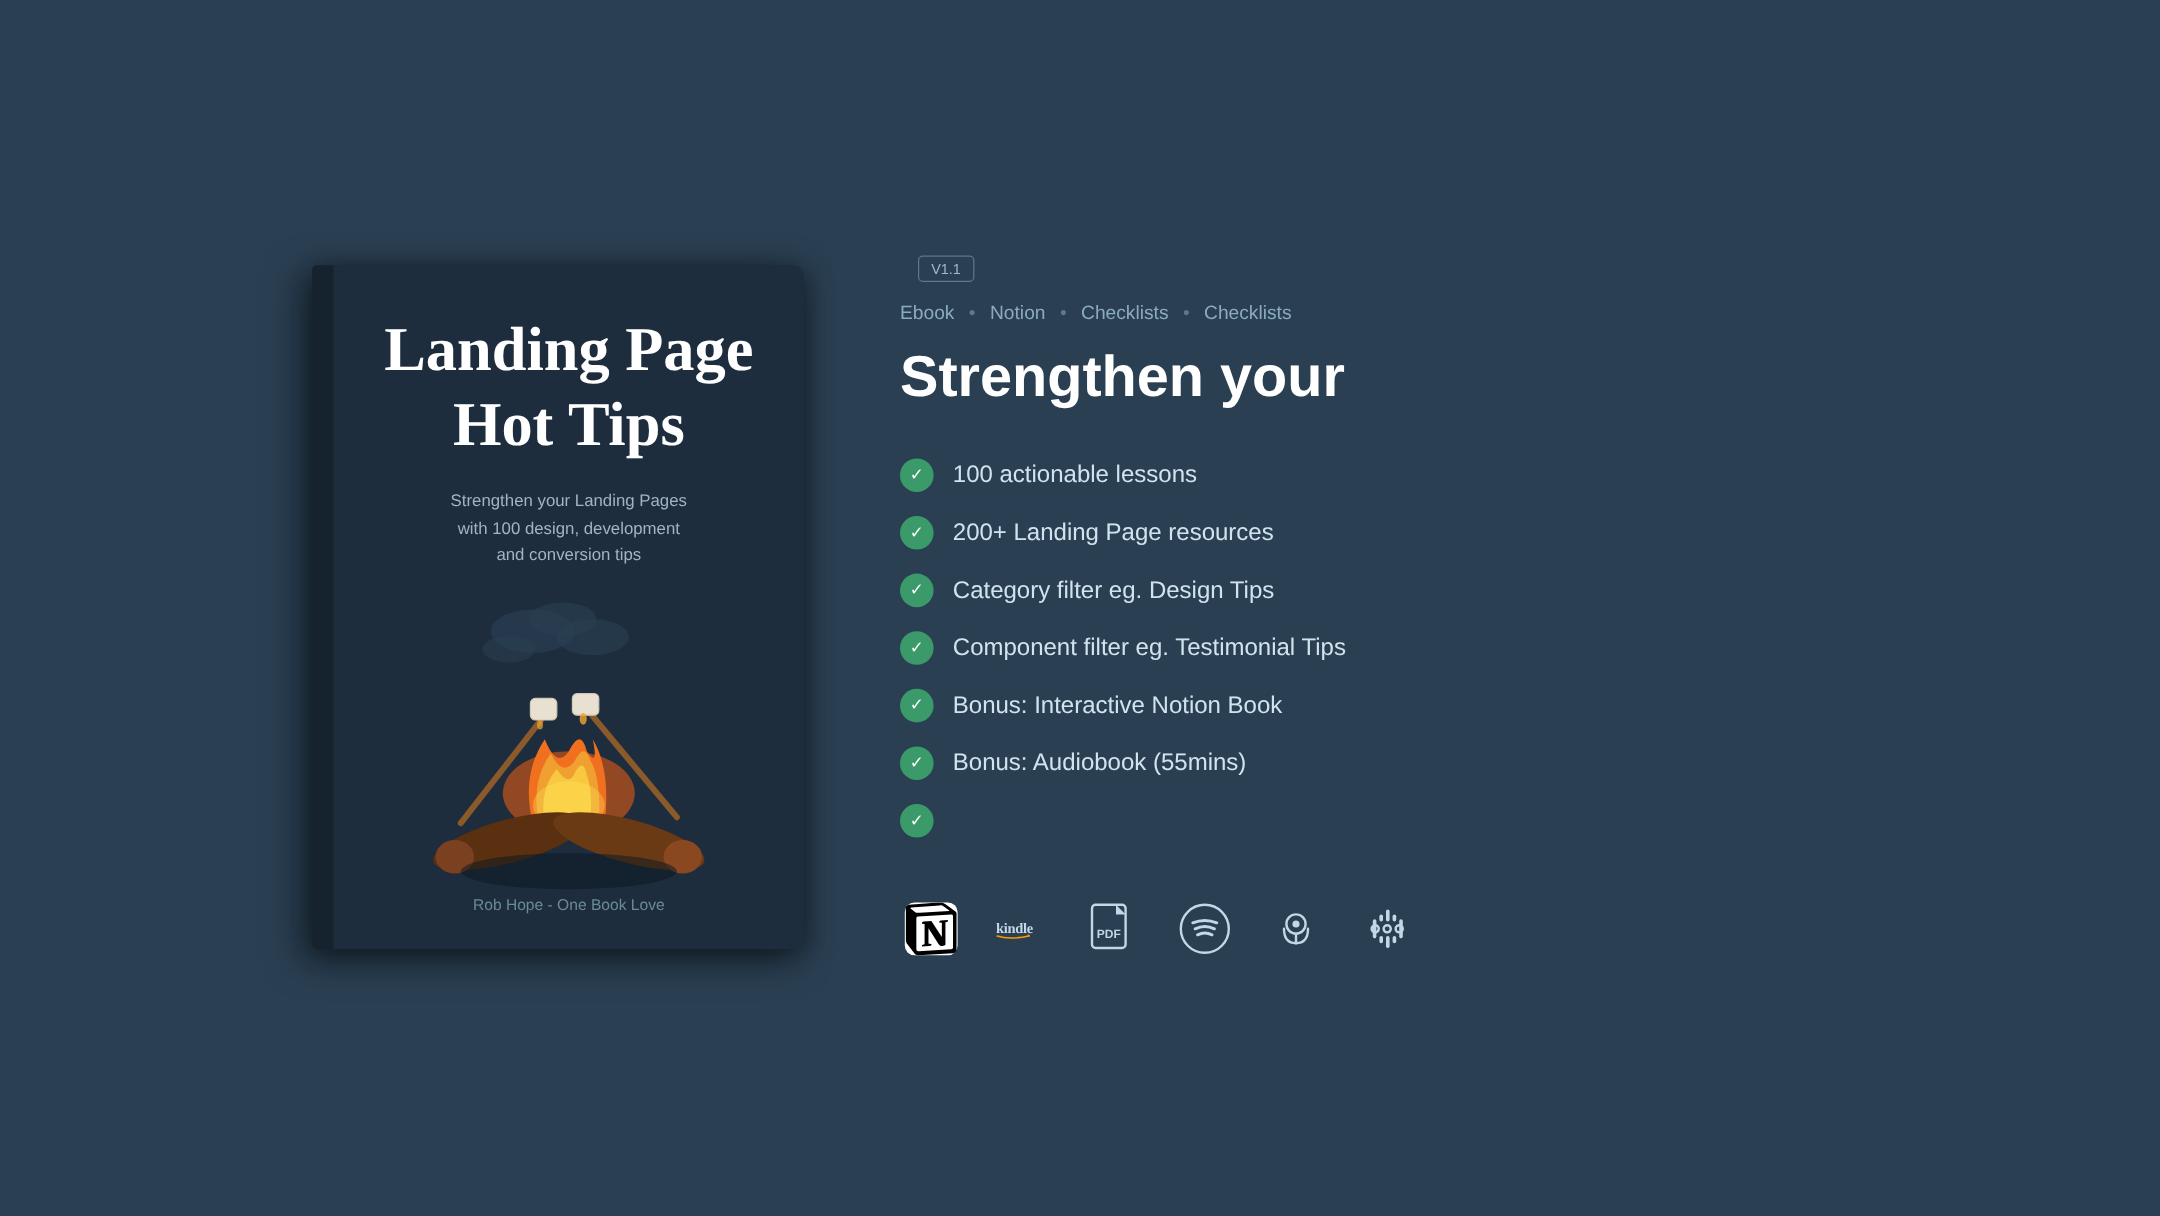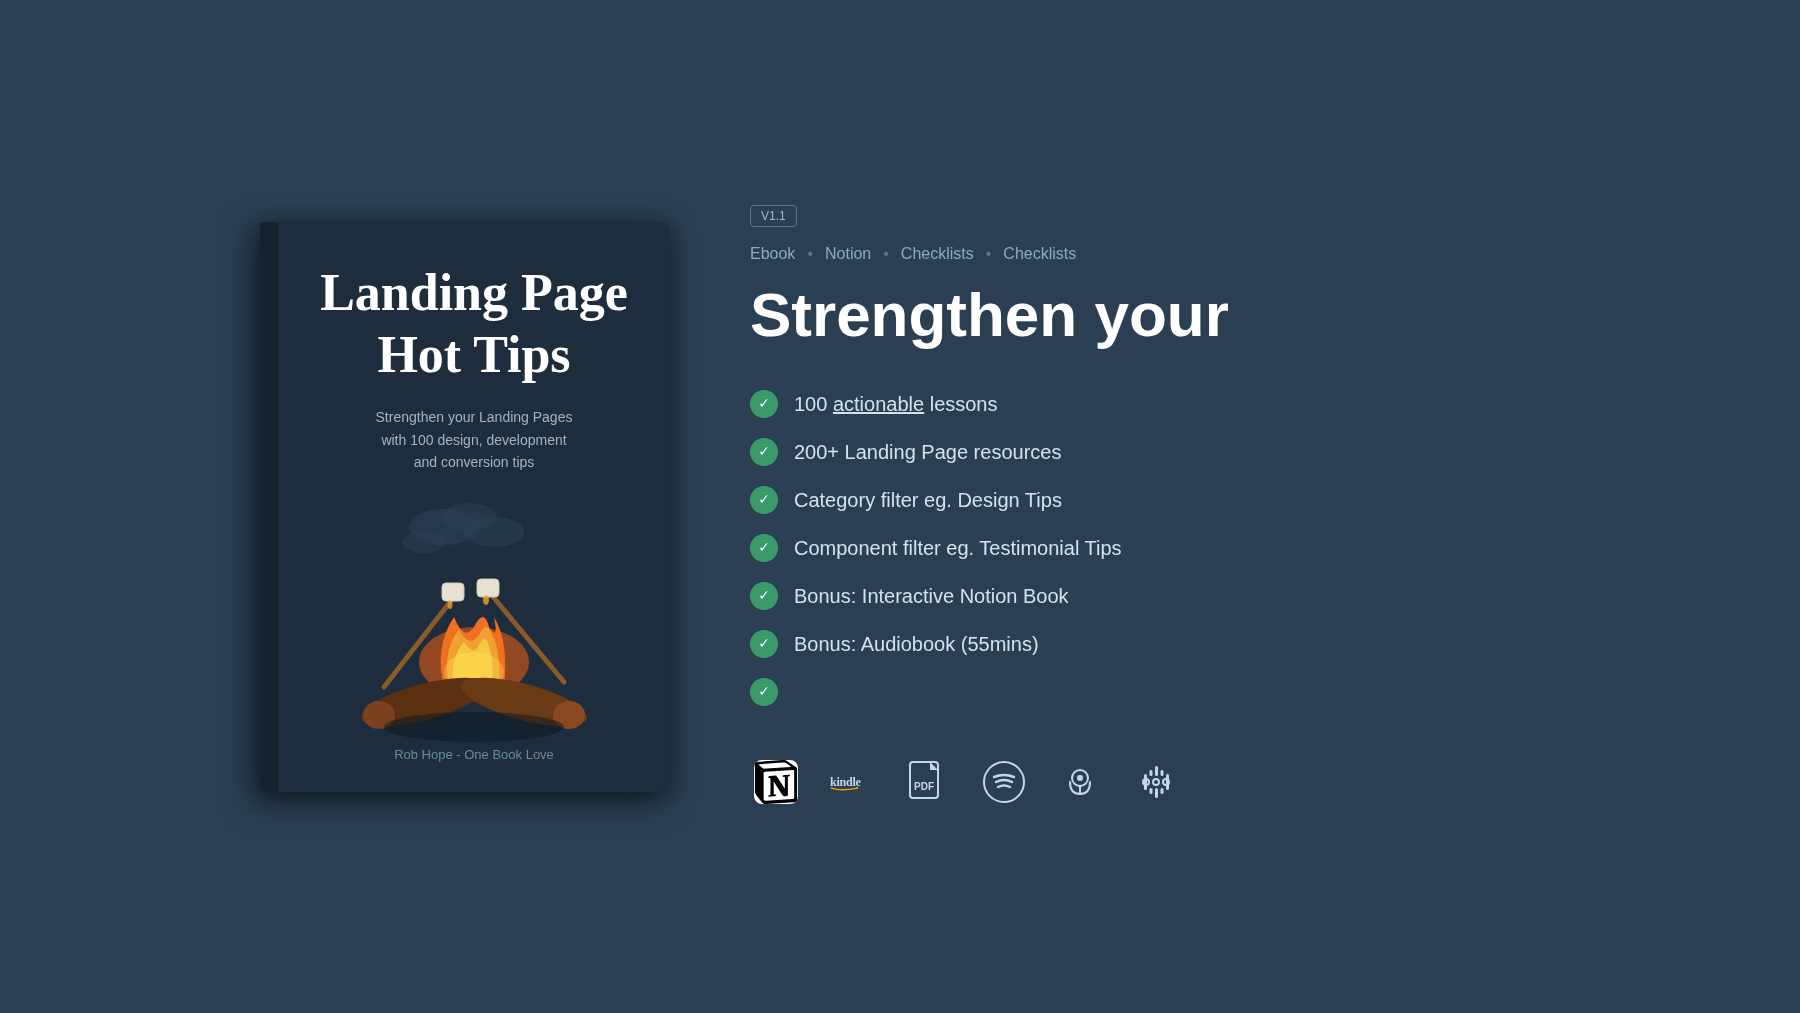--- a/index.html
+++ b/index.html
@@ -102,37 +102,38 @@
 
     .version-badge {
       display: inline-block;
       border: 1px solid #5a7a8a;
       color: #a0b8c8;
       font-size: 12px;
       padding: 3px 10px;
       border-radius: 4px;
       margin-bottom: 18px;
       font-weight: 500;
+      margin-left: 15px;
     }
 
     .tag-line {
       font-size: 16px;
       color: #8aacbc;
       margin-bottom: 18px;
       display: flex;
       align-items: flex-end;
       gap: 12px;
     }
 
     .tag-dot {
       color: #5a7a8a;
     }
 
     .main-heading {
-      font-size: 62px;
+      font-size: 48px;
       font-weight: 800;
       color: #ffffff;
       line-height: 1.1;
       margin-bottom: 40px;
     }
 
     .features-list {
       list-style: none;
       margin-bottom: 50px;
     }
@@ -154,21 +155,20 @@
       background: #3a9a6a;
       border-radius: 50%;
       display: flex;
       align-items: center;
       justify-content: center;
       color: white;
       font-size: 14px;
     }
 
     .underline-text {
-      text-decoration: underline;
       text-decoration-style: solid;
       text-align: center;
     }
 
     .platform-icons {
       display: flex;
       align-items: center;
       gap: 24px;
     }
 

